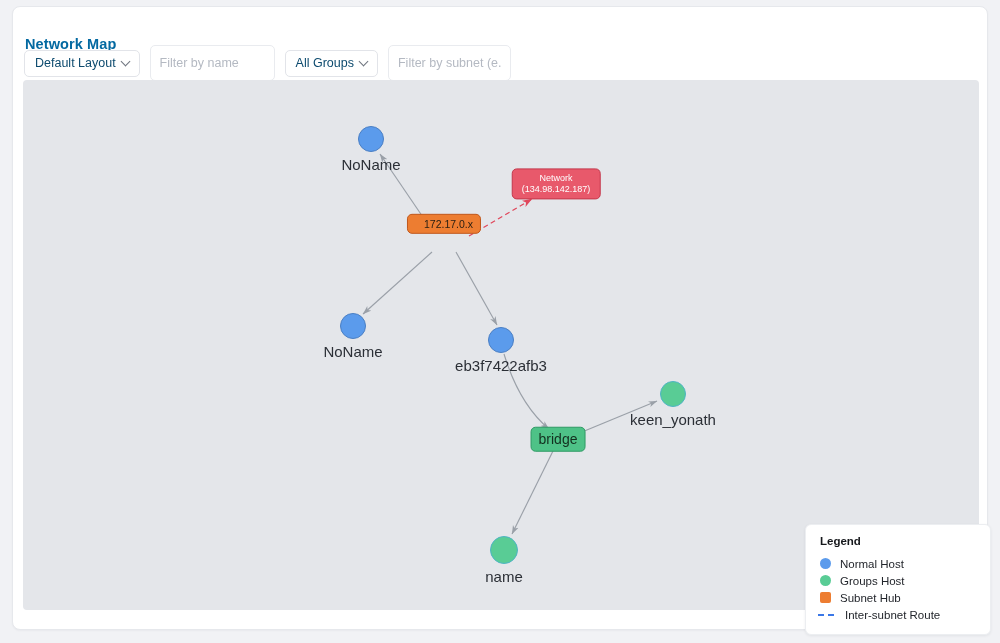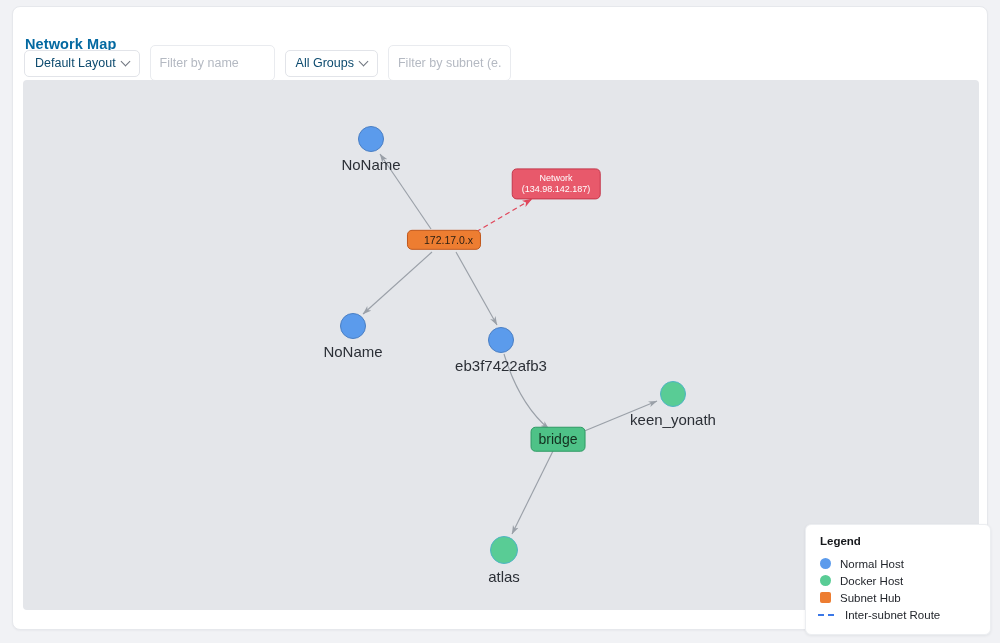--- a/index.html
+++ b/index.html
@@ -282,23 +282,23 @@
     <div class="ncircle host" style="left:330px; top:246px; width:26px; height:26px;"></div>
     <div class="nlabel" style="left:330px; top:263px;">NoName</div>
 
     <div class="ncircle host" style="left:478px; top:260px; width:26px; height:26px;"></div>
     <div class="nlabel" style="left:478px; top:277px;">eb3f7422afb3</div>
 
     <div class="ncircle docker" style="left:650px; top:314px; width:26px; height:26px;"></div>
     <div class="nlabel" style="left:650px; top:331px;">keen_yonath</div>
 
     <div class="ncircle docker" style="left:481px; top:470px; width:28px; height:28px;"></div>
-    <div class="nlabel" style="left:481px; top:488px;">atlas</div>
-
-    <div class="nbox hub" style="left:421px; top:160px;padding-left:16px;">
+    <div class="nlabel" style="left:481px; top:488px;">name</div>
+
+    <div class="nbox hub" style="left:421px; top:144px;padding-left:16px;">
       <span>172.17.0.x</span>
     </div>
 
     <div class="nbox bridge" style="left:535px; top:359px;">
       <span>bridge</span>
     </div>
 
     <div class="nbox internet" style="left:533px; top:104px;">
       <span>Network</span>
       <span>(134.98.142.187)</span>
@@ -308,21 +308,21 @@
   <div class="legend">
     <div class="legend-title">Legend</div>
 
     <div class="legend-row">
       <span class="sw dot" style="background:#5b9bec;"></span>
       <span class="legend-label">Normal Host</span>
     </div>
 
     <div class="legend-row">
       <span class="sw dot" style="background:#59cc95;"></span>
-      <span class="legend-label">Docker Host</span>
+      <span class="legend-label">Groups Host</span>
     </div>
 
     <div class="legend-row">
       <span class="sw" style="background:#ed7d31; border-radius:2px;"></span>
       <span class="legend-label">Subnet Hub</span>
     </div>
 
     <div class="legend-row">
       <span class="sw dash"></span>
       <span class="legend-label">Inter-subnet Route</span>

